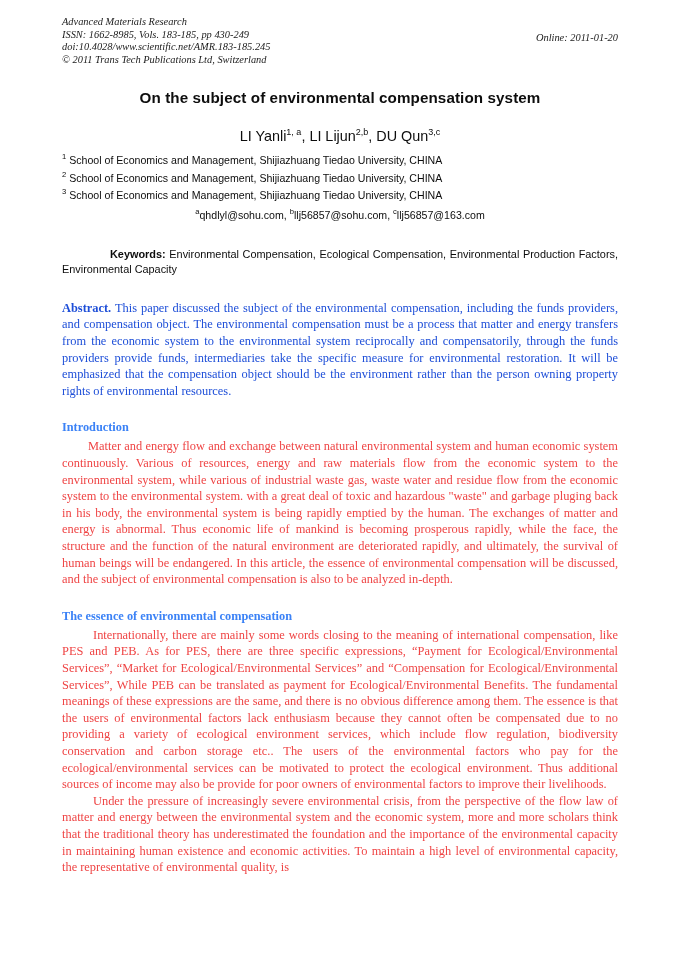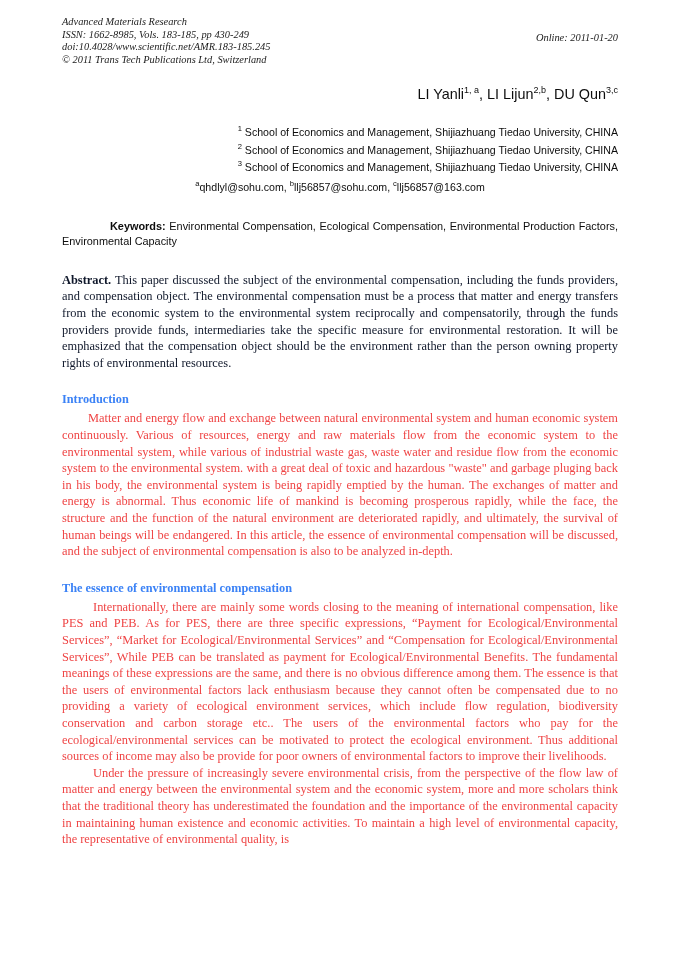--- a/index.html
+++ b/index.html
@@ -63,36 +63,36 @@
     font-weight: bold;
     font-size: 15.2px;
     line-height: 20px;
     letter-spacing: 0.1px;
     color: #0d0d0d;
   }
 
   
   .authors {
     margin-top: 19px;
-    text-align: right;
+    text-align: center;
     font-family: "Liberation Sans", sans-serif;
     font-size: 14.4px;
     line-height: 18px;
     color: #0d0d0d;
   }
   .authors sup {
     font-size: 9px;
     vertical-align: super;
     line-height: 0;
   }
 
   
   .affiliations {
-    margin-top: 21px;
-    text-align: right;
+    margin-top: 7px;
+    text-align: left;
     font-family: "Liberation Sans", sans-serif;
     font-size: 10.6px;
     line-height: 17.5px;
     color: #0d0d0d;
   }
   .affiliations .aff-line { display: block; white-space: nowrap; }
   .affiliations sup { font-size: 7.6px; vertical-align: super; line-height: 0; }
 
   .emails {
     margin-top: 3px;
@@ -121,21 +121,21 @@
   }
 
   
   .abstract {
     margin-top: 22px;
     font-family: "Liberation Serif", serif;
     font-size: 12.4px;
     line-height: 16.6px;
     text-align: justify;
     text-justify: inter-word;
-    color: #0f172a;
+    color: #1d4ed8;
   }
   .abstract .abs-label {
     font-weight: bold;
   }
 
   
   .section {
     margin-top: 20px;
   }
   .section-heading {
@@ -170,20 +170,21 @@
   <div class="content">
 
     <div class="journal-header">
       <span class="online-date">Online: 2011-01-20</span>
       <span class="hdr-line">Advanced Materials Research</span>
       <span class="hdr-line">ISSN: 1662-8985, Vols. 183-185, pp 430-249</span>
       <span class="hdr-line">doi:10.4028/www.scientific.net/AMR.183-185.245</span>
       <span class="hdr-line">© 2011 Trans Tech Publications Ltd, Switzerland</span>
     </div>
 
+    <h1 class="paper-title">On the subject of environmental compensation system</h1>
 
     <div class="authors">
       <span>LI Yanli</span><sup>1, a</sup><span>, </span><span>LI Lijun</span><sup>2,b</sup><span>, </span><span>DU Qun</span><sup>3,c</sup>
     </div>
 
     <div class="affiliations">
       <span class="aff-line"><sup>1</sup><span> School of Economics and Management, Shijiazhuang Tiedao University, CHINA</span></span>
       <span class="aff-line"><sup>2</sup><span> School of Economics and Management, Shijiazhuang Tiedao University, CHINA</span></span>
       <span class="aff-line"><sup>3</sup><span> School of Economics and Management, Shijiazhuang Tiedao University, CHINA</span></span>
     </div>

